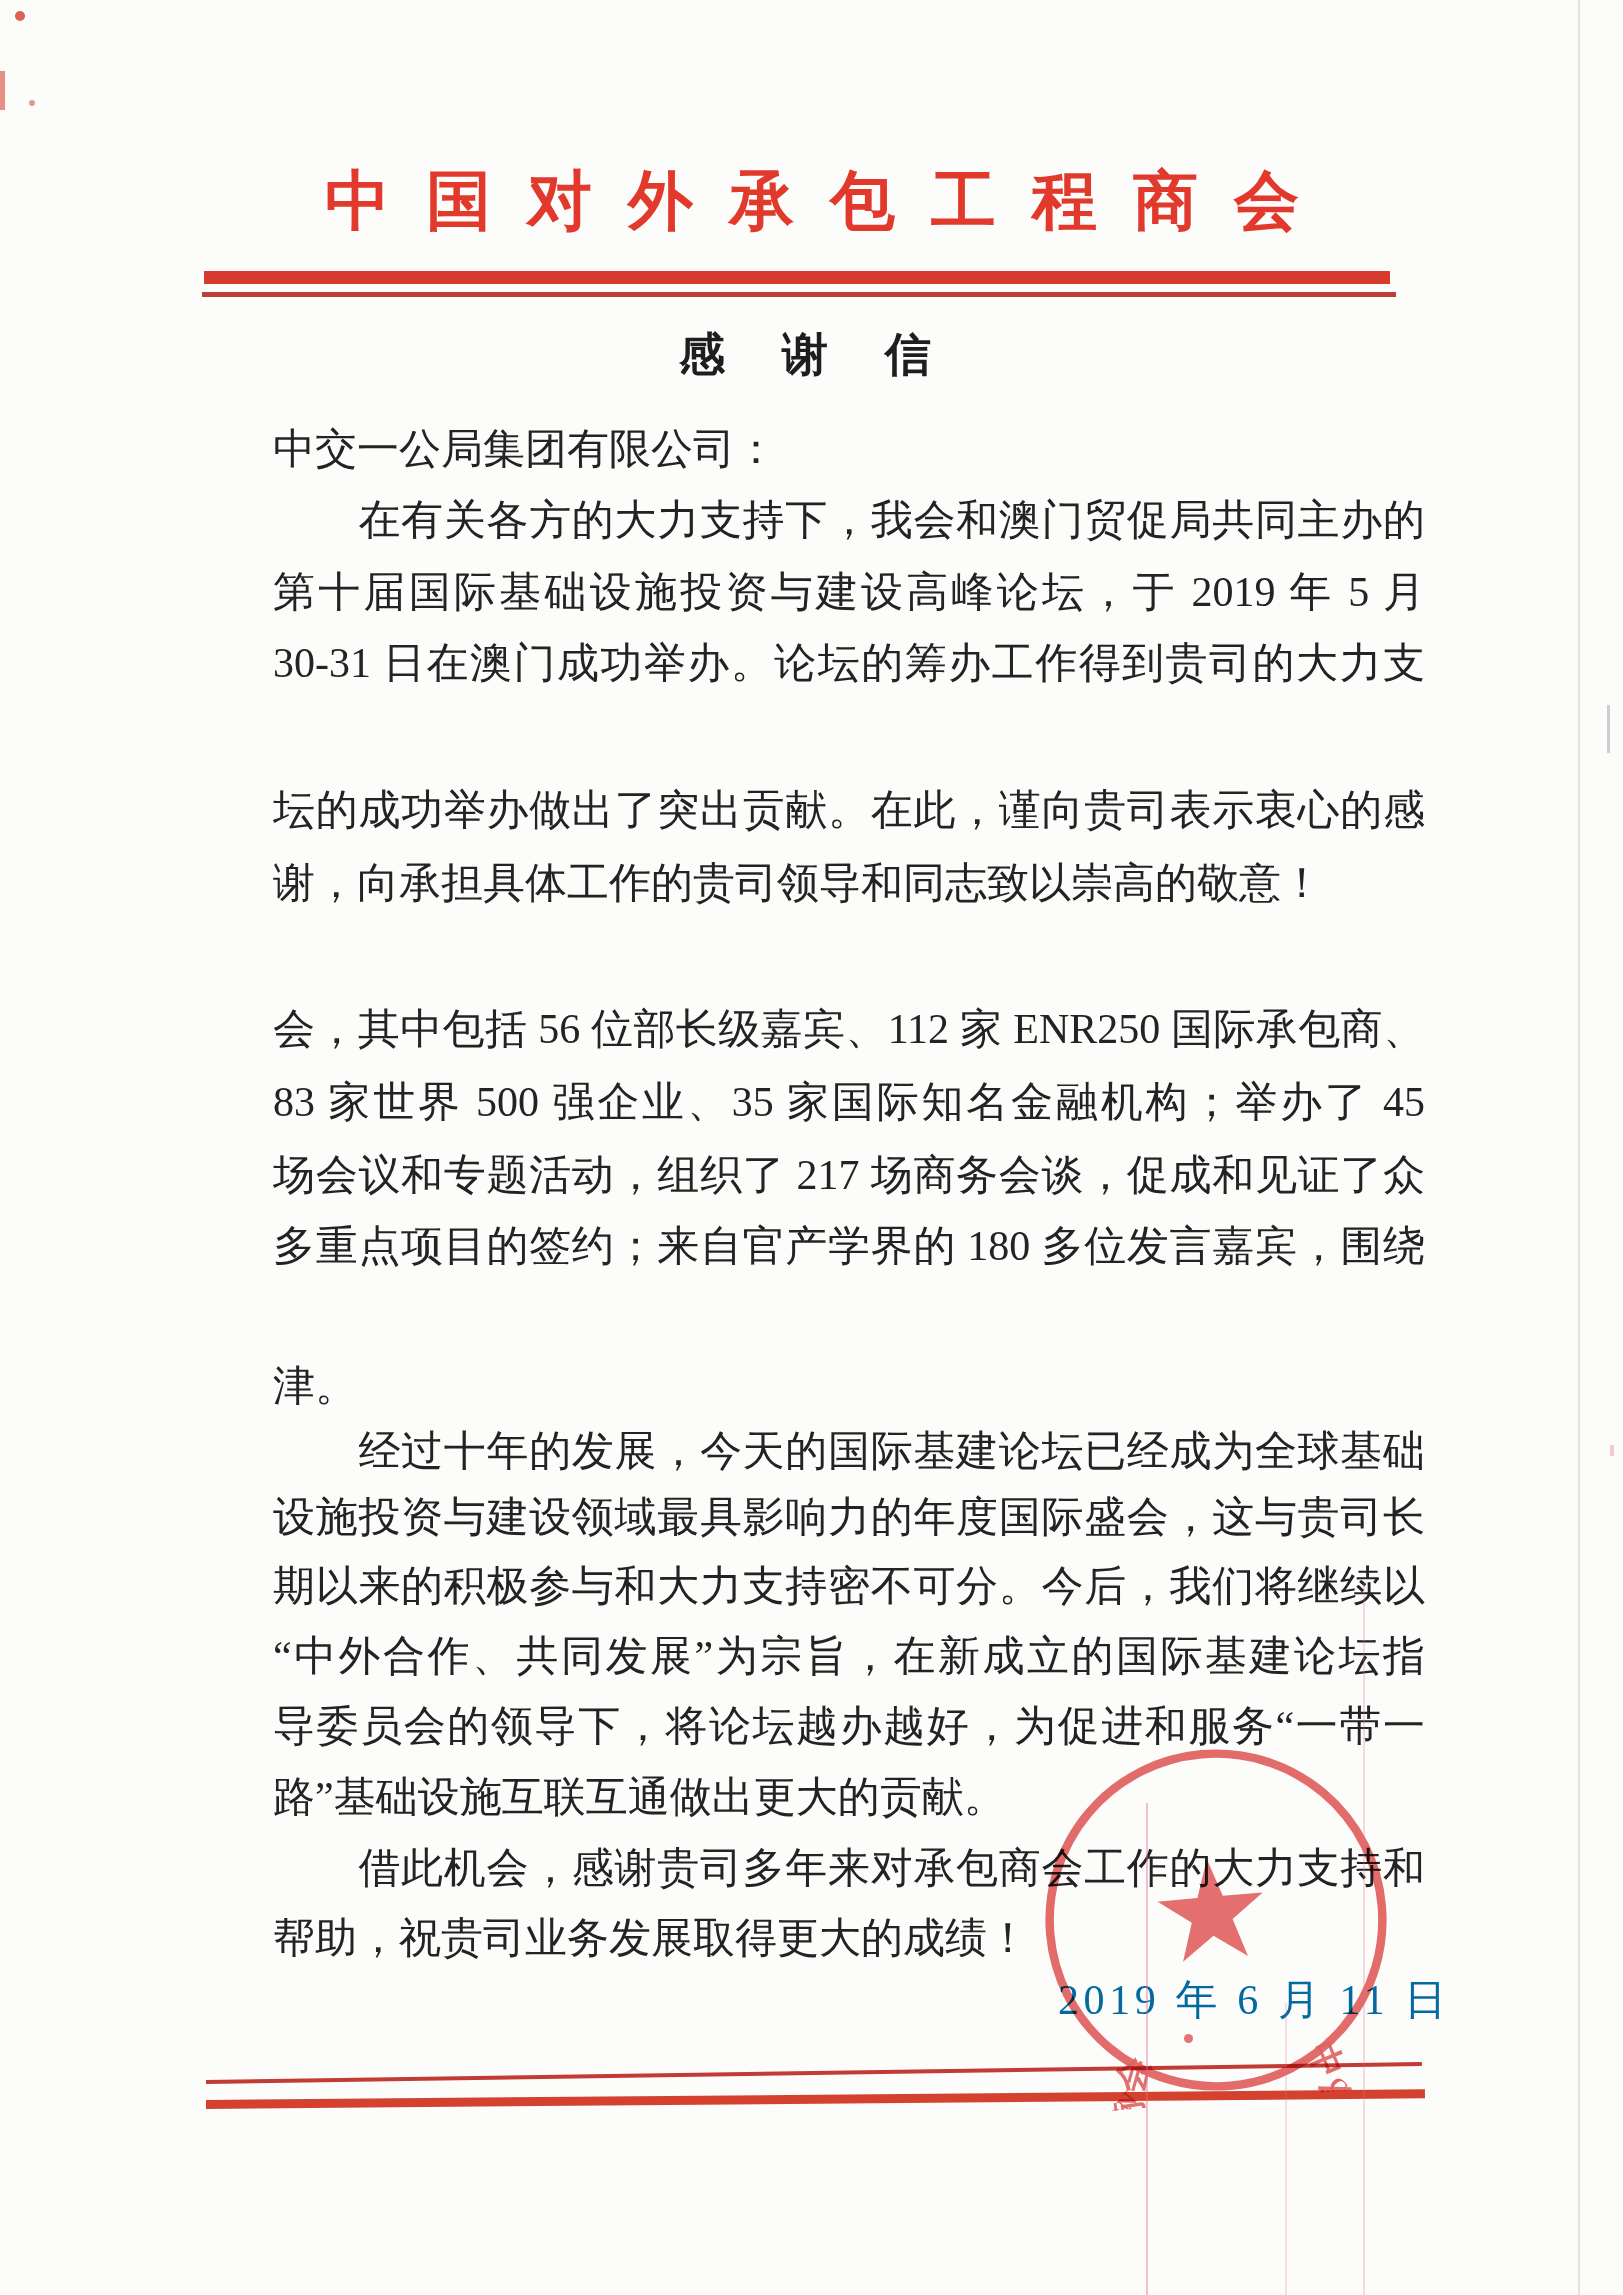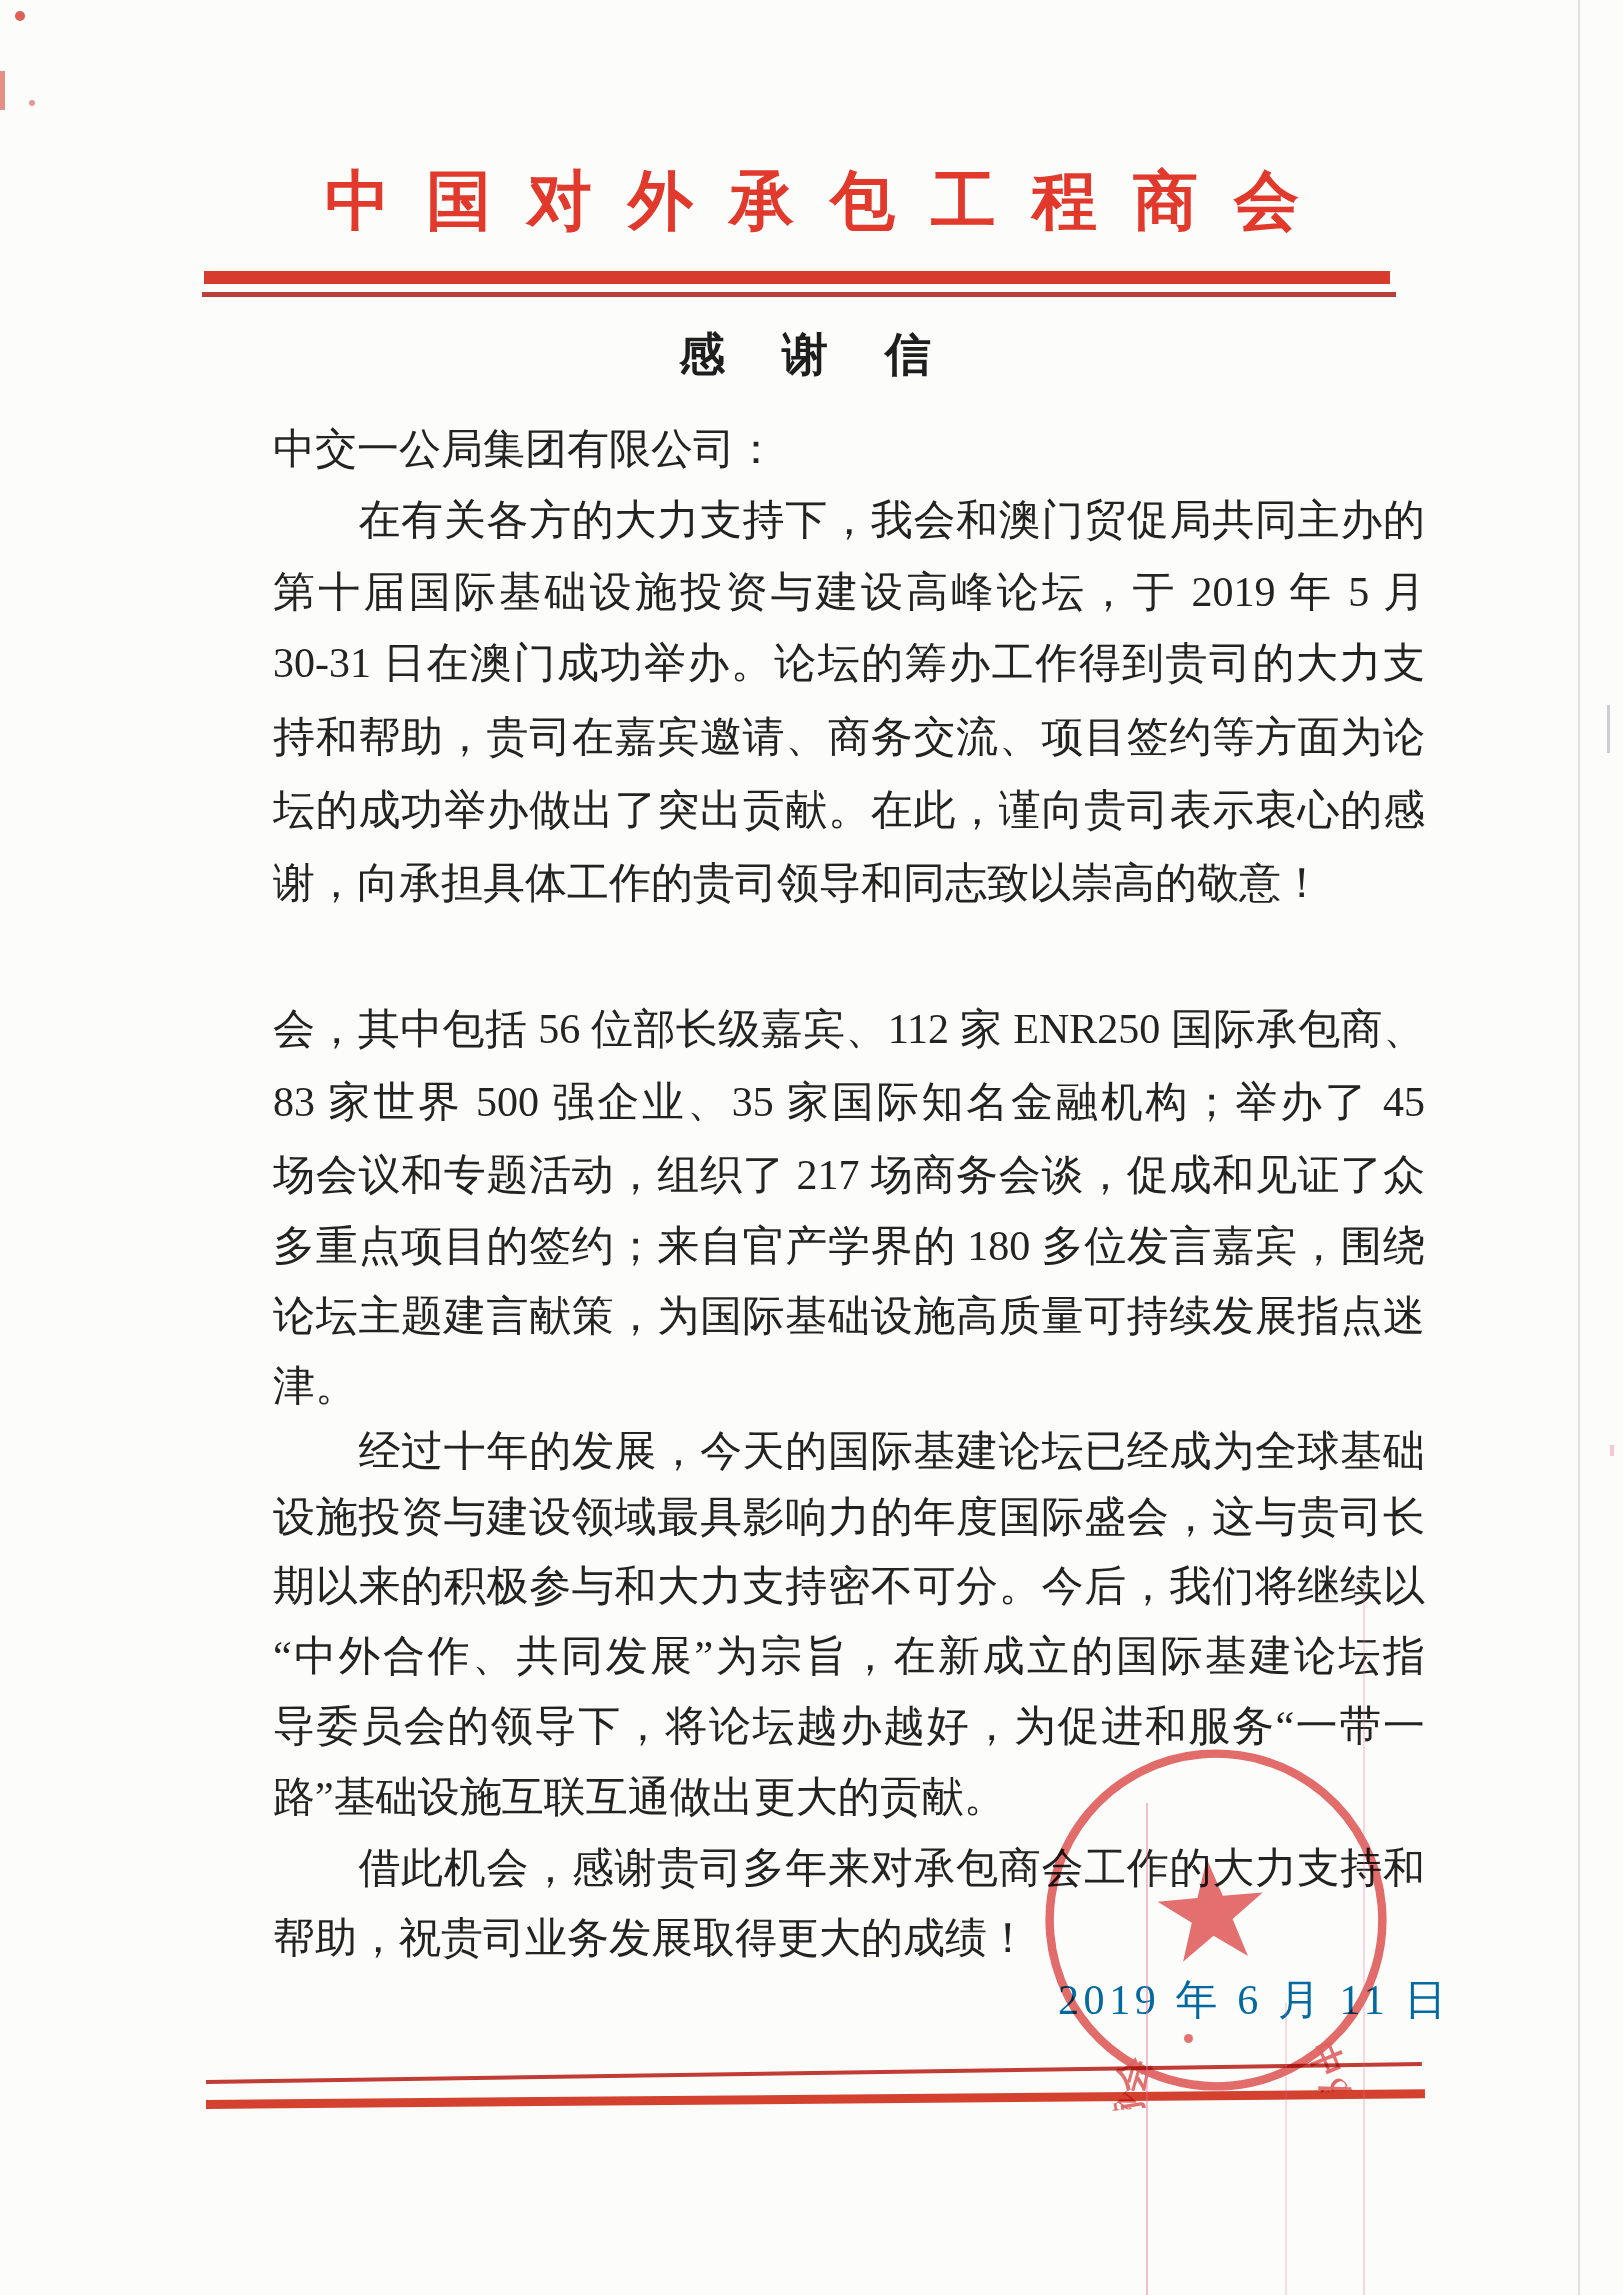--- a/index.html
+++ b/index.html
@@ -91,28 +91,26 @@
   <div class="org-title">中国对外承包工程商会</div>
   <div class="rule-thick"></div>
   <div class="rule-thin"></div>
 
   <div class="letter-title">感谢信</div>
 
   <div class="bline" style="top:425px">中交一公局集团有限公司：</div>
   <div class="bline fill" style="top:496px">　　在有关各方的大力支持下，我会和澳门贸促局共同主办的</div>
   <div class="bline fill" style="top:568px">第十届国际基础设施投资与建设高峰论坛，于 2019 年 5 月</div>
   <div class="bline fill" style="top:639px">30-31 日在澳门成功举办。论坛的筹办工作得到贵司的大力支</div>
-  <div class="bline fill" style="top:713px">持和帮助，贵司在嘉宾邀请、商务交流、项目签约等方面为论</div>
   <div class="bline fill" style="top:786px">坛的成功举办做出了突出贡献。在此，谨向贵司表示衷心的感</div>
   <div class="bline" style="top:859px">谢，向承担具体工作的贵司领导和同志致以崇高的敬意！</div>
   <div class="bline fill" style="top:1005px">会，其中包括 56 位部长级嘉宾、112 家 ENR250 国际承包商、</div>
   <div class="bline fill" style="top:1078px">83 家世界 500 强企业、35 家国际知名金融机构；举办了 45</div>
   <div class="bline fill" style="top:1151px">场会议和专题活动，组织了 217 场商务会谈，促成和见证了众</div>
   <div class="bline fill" style="top:1222px">多重点项目的签约；来自官产学界的 180 多位发言嘉宾，围绕</div>
-  <div class="bline fill" style="top:1292px">论坛主题建言献策，为国际基础设施高质量可持续发展指点迷</div>
   <div class="bline" style="top:1362px">津。</div>
   <div class="bline fill" style="top:1427px">　　经过十年的发展，今天的国际基建论坛已经成为全球基础</div>
   <div class="bline fill" style="top:1493px">设施投资与建设领域最具影响力的年度国际盛会，这与贵司长</div>
   <div class="bline fill" style="top:1562px">期以来的积极参与和大力支持密不可分。今后，我们将继续以</div>
   <div class="bline fill" style="top:1632px">“中外合作、共同发展”为宗旨，在新成立的国际基建论坛指</div>
   <div class="bline fill" style="top:1702px">导委员会的领导下，将论坛越办越好，为促进和服务“一带一</div>
   <div class="bline" style="top:1773px">路”基础设施互联互通做出更大的贡献。</div>
   <div class="bline" style="top:1914px">帮助，祝贵司业务发展取得更大的成绩！</div>
   <div class="bline fill" style="top:1844px">　　借此机会，感谢贵司多年来对承包商会工作的大力支持和</div>
 

